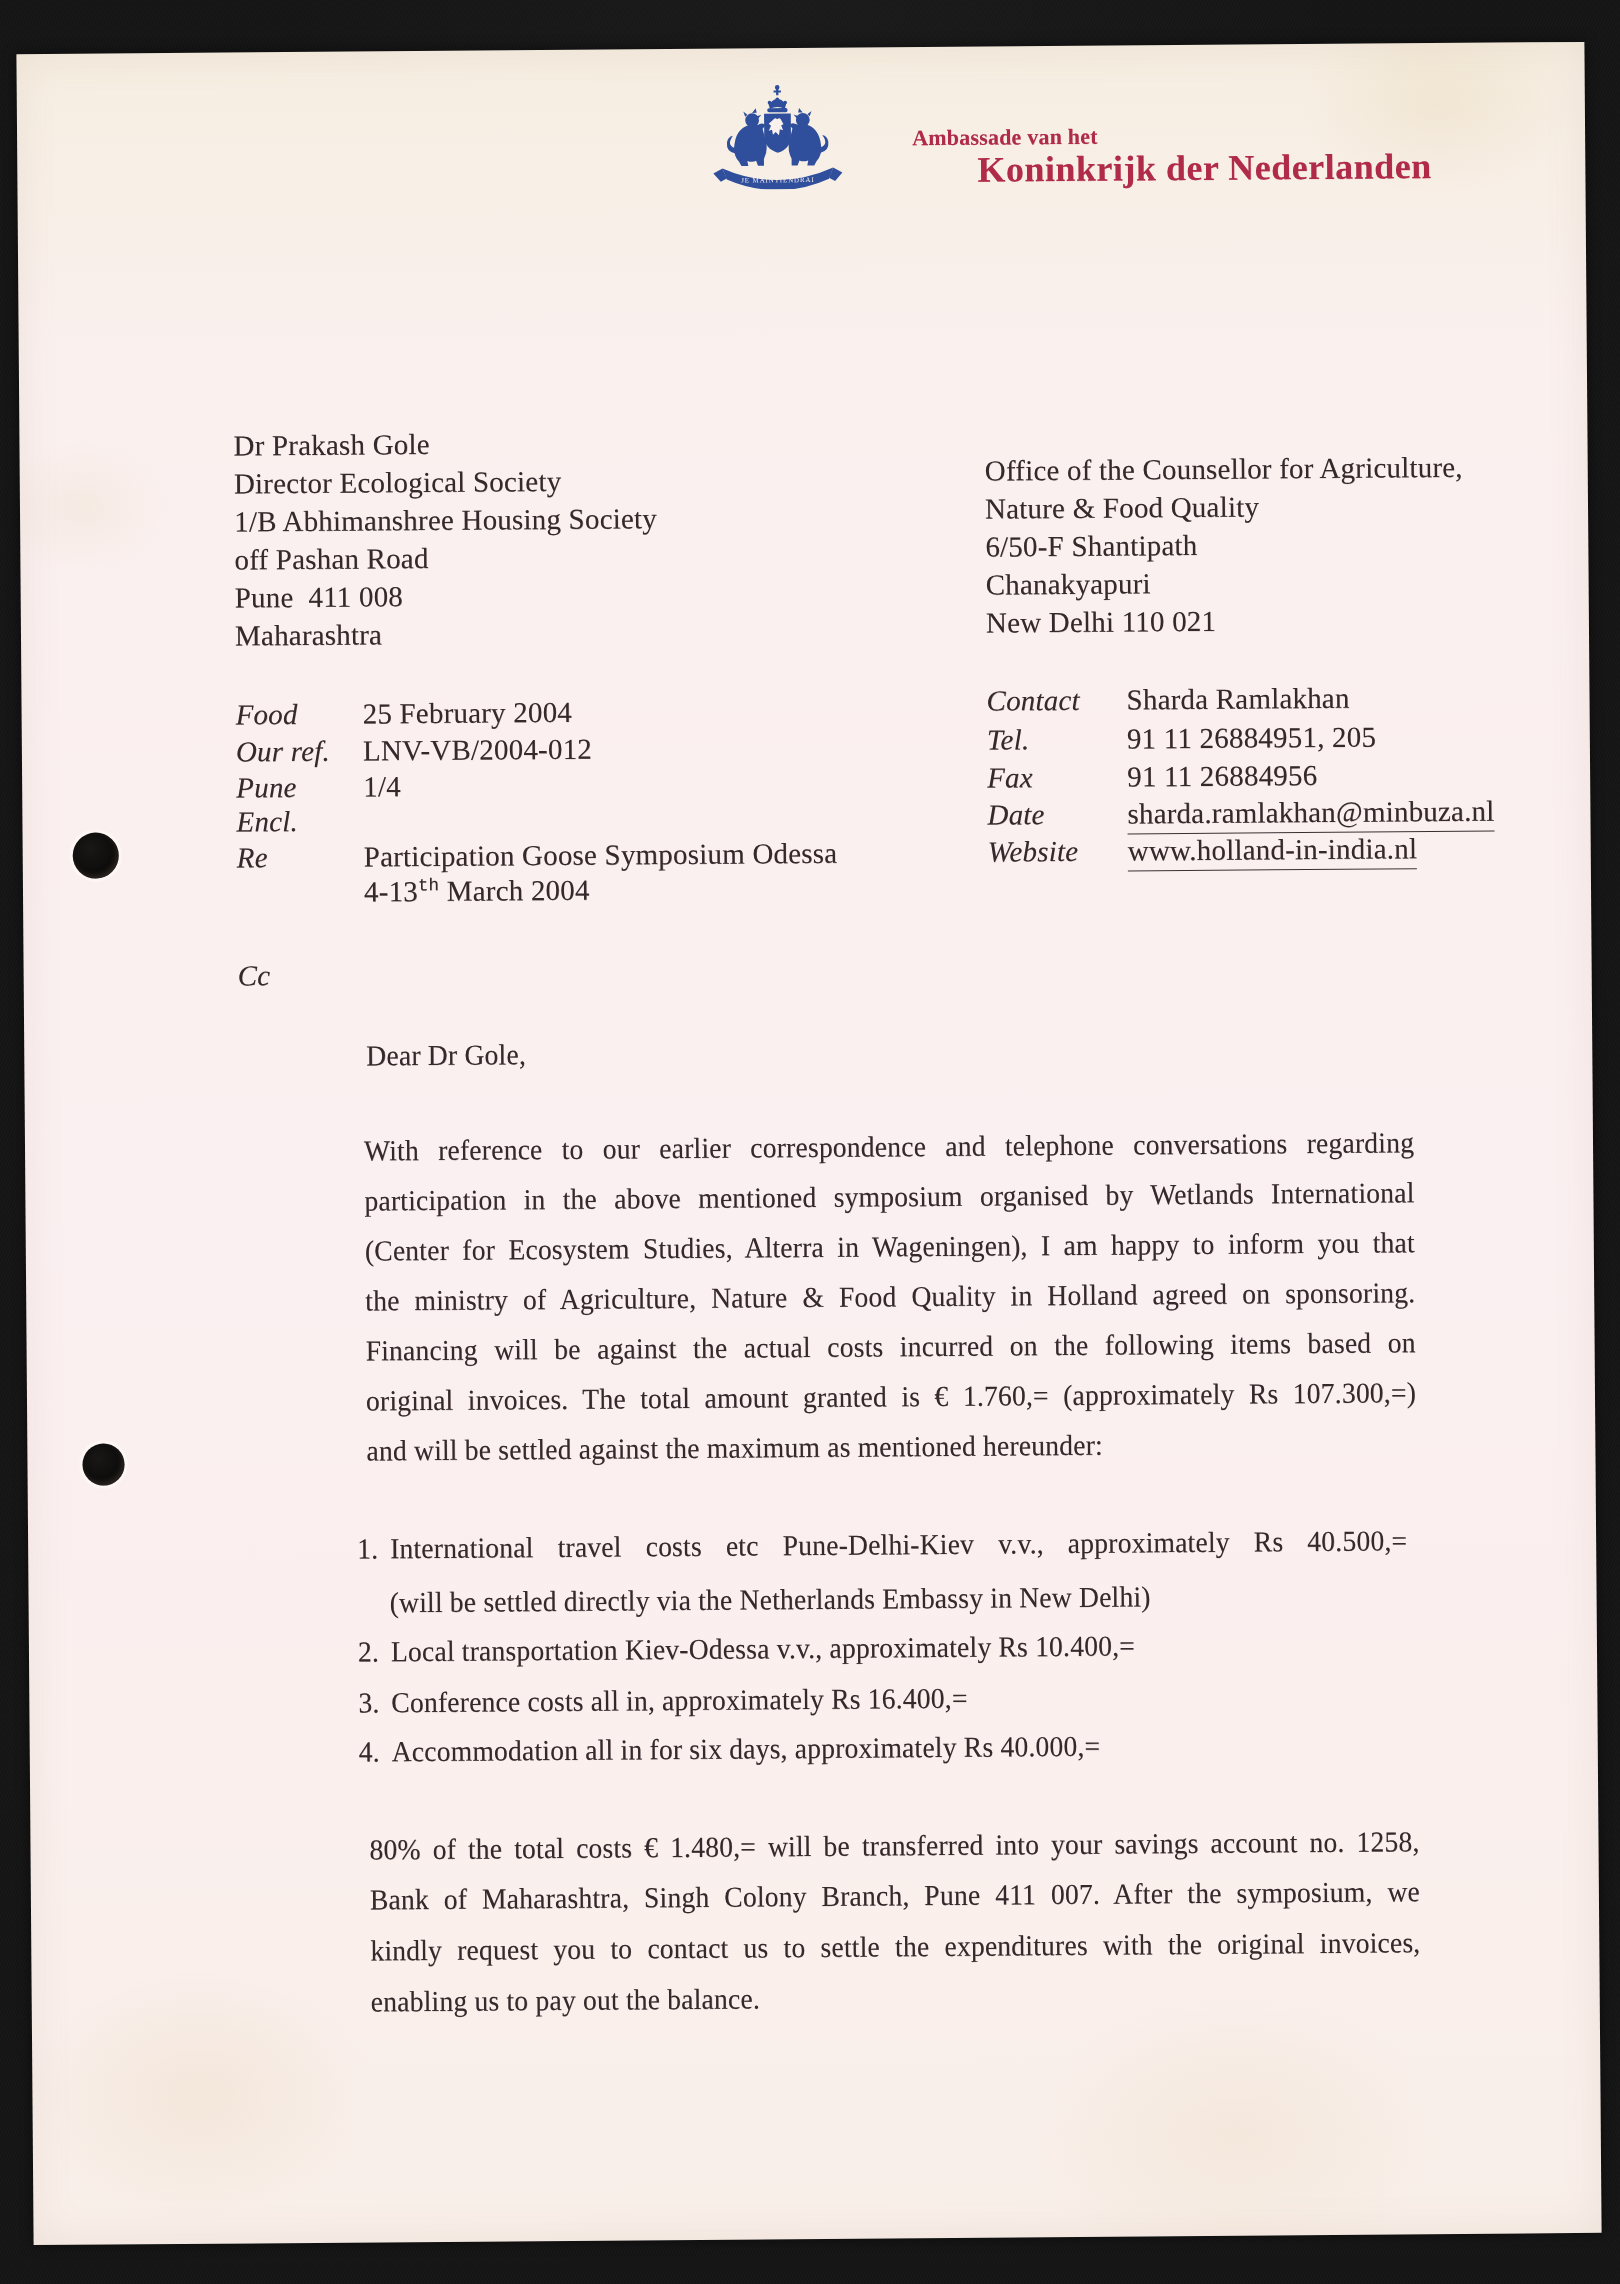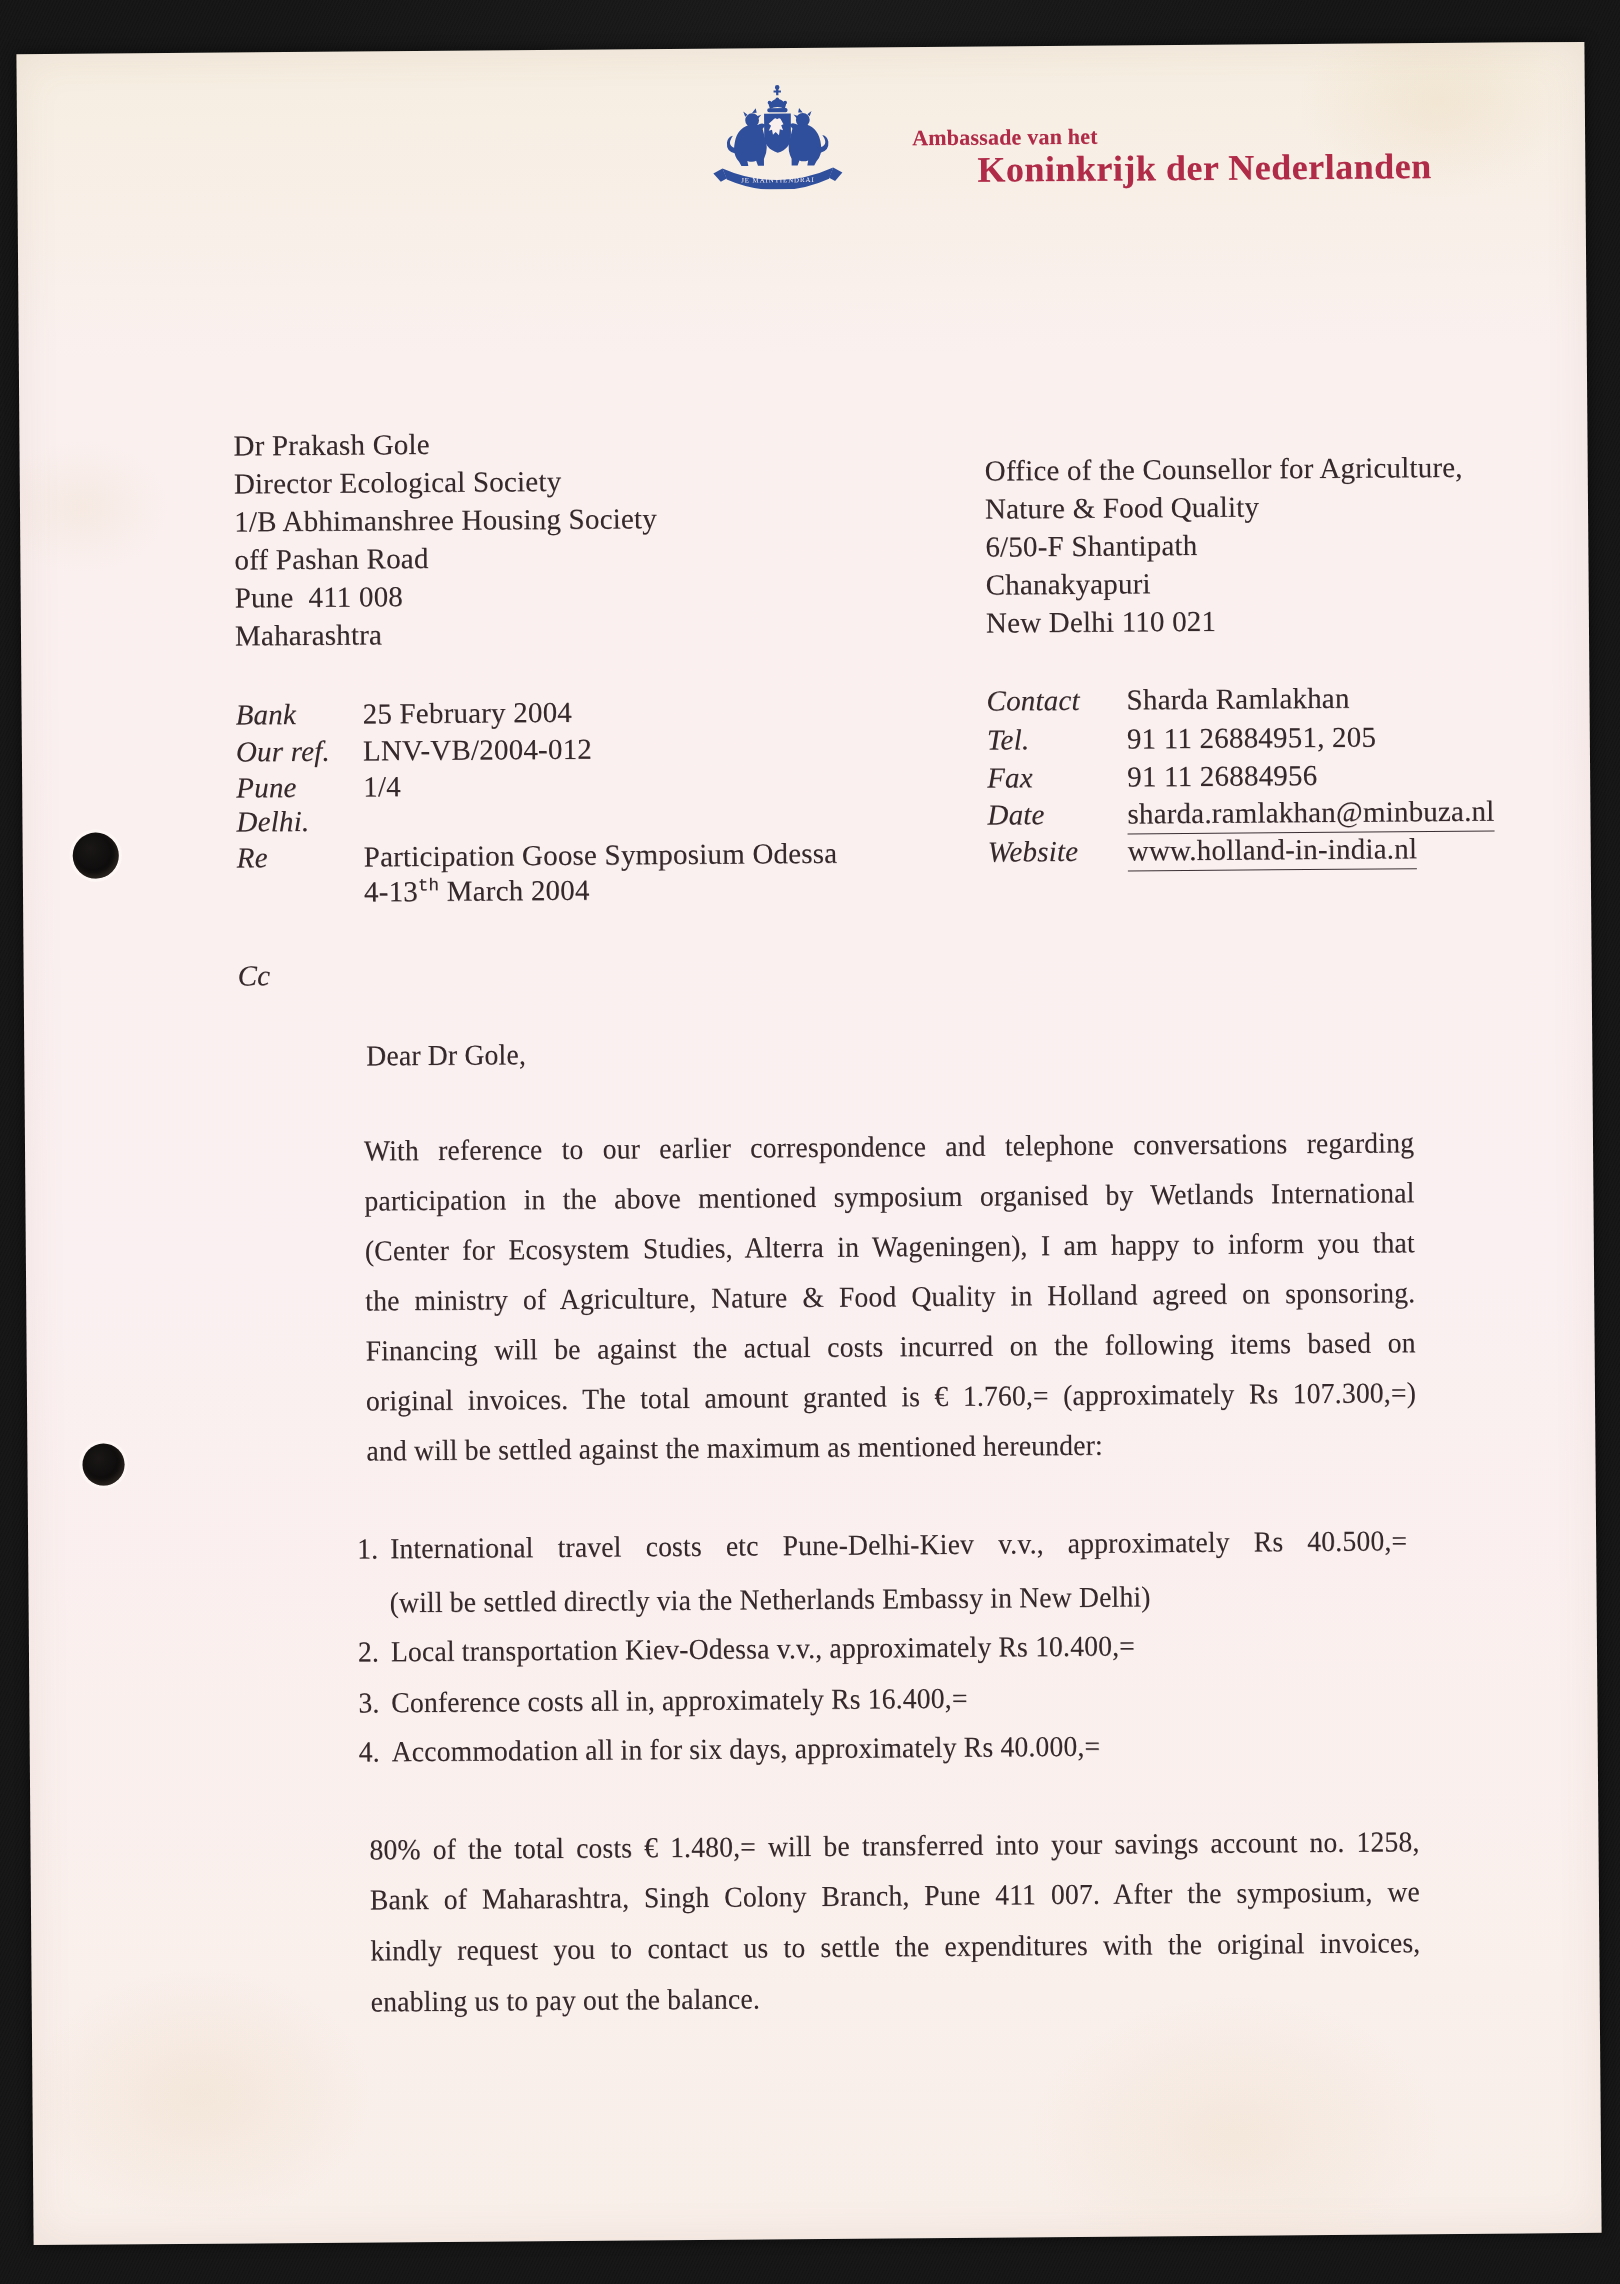--- a/index.html
+++ b/index.html
@@ -110,33 +110,33 @@
     <div class="txt addr" style="left:965px;top:405px;">
       <div class="pre">Office of the Counsellor for Agriculture,</div>
       <div class="pre">Nature &amp; Food Quality</div>
       <div class="pre">6/50-F Shantipath</div>
       <div class="pre">Chanakyapuri</div>
       <div class="pre">New Delhi 110 021</div>
     </div>
 
     <div class="meta">
       <div class="mrow txt" style="left:214px;top:644px;width:955px;">
-        <span class="mlabel">Bank</span>
+        <span class="mlabel">Food</span>
         <span class="mvalue">25 February 2004</span>
       </div>
       <div class="mrow txt" style="left:214px;top:681px;width:955px;">
         <span class="mlabel">Our ref.</span>
         <span class="mvalue">LNV-VB/2004-012</span>
       </div>
       <div class="mrow txt" style="left:214px;top:717px;width:955px;">
         <span class="mlabel">Pune</span>
         <span class="mvalue">1/4</span>
       </div>
       <div class="mrow txt" style="left:214px;top:751px;width:955px;">
-        <span class="mlabel">Delhi.</span>
+        <span class="mlabel">Encl.</span>
         <span class="mvalue"></span>
       </div>
       <div class="mrow txt" style="left:214px;top:787px;width:1146px;">
         <span class="mlabel">Re</span>
         <span class="mvalue">Participation Goose Symposium Odessa</span>
       </div>
       <div class="mrow txt" style="left:341px;top:822px;width:955px;"><span>4-13</span><sup>th</sup><span class="pre"> March 2004</span></div>
       <div class="mrow txt" style="left:214px;top:905px;">
         <span class="mlabel">Cc</span>
       </div>

